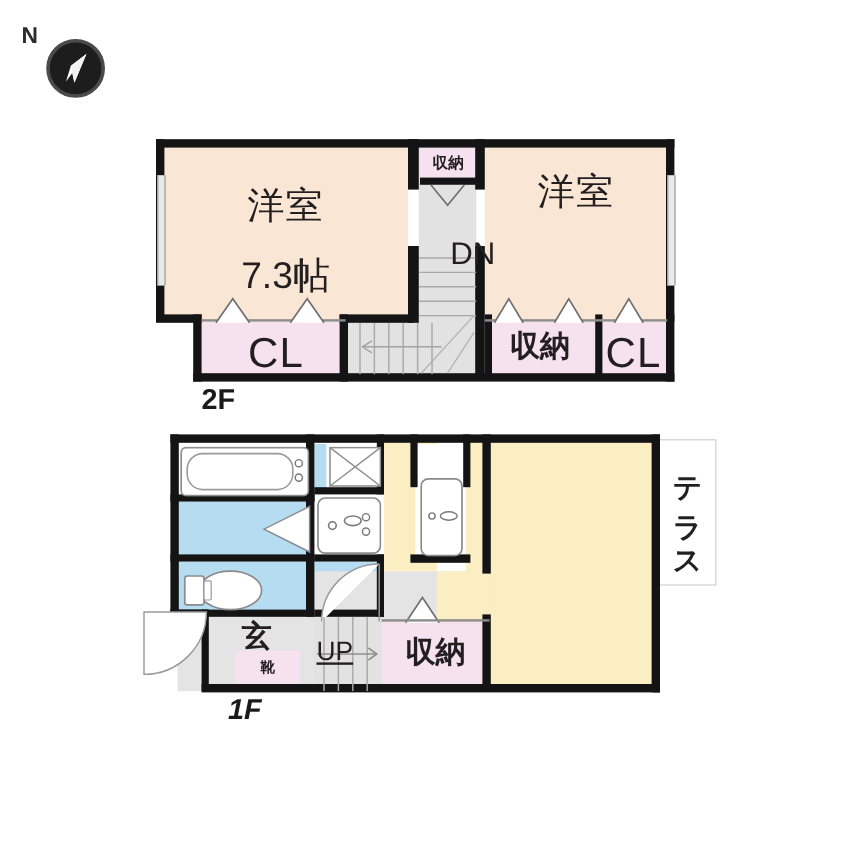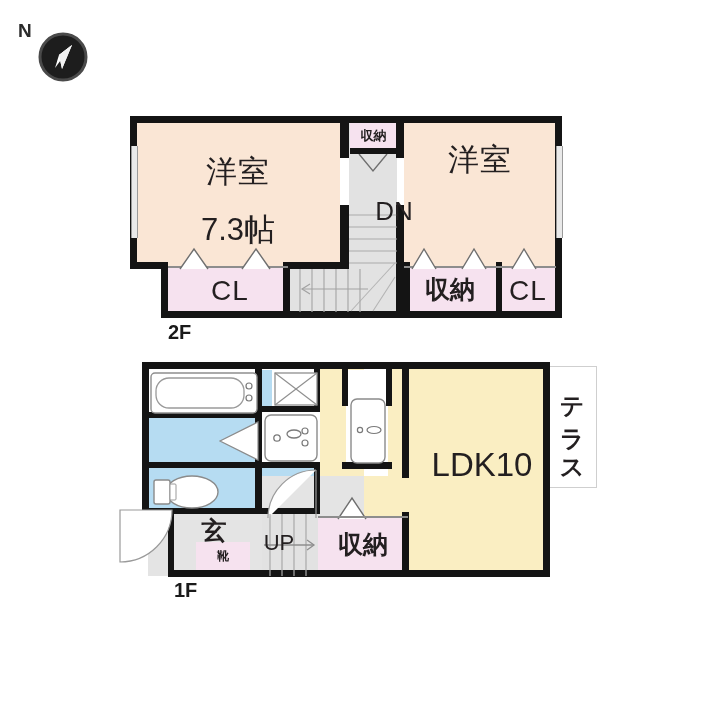--- a/index.html
+++ b/index.html
@@ -31,29 +31,29 @@
   .f-stair{background:#e2e2e2;}
   .f-hall{background:#e4e4e4;}
   .f-water{background:#b6dcf2;}
   .f-ldk{background:#faeec2;}
   .f-white{background:#ffffff;}
 
   .lbl{position:absolute;color:#231f20;text-align:center;white-space:nowrap;
        font-family:"Liberation Sans","DejaVu Sans",sans-serif;line-height:1;}
   .lbl-room-name{font-size:31px;font-weight:500;letter-spacing:1px;}
   .lbl-room-size{font-size:31px;font-weight:500;letter-spacing:0px;}
-  .lbl-cl{font-size:28px;font-weight:400;letter-spacing:1px;}
+  .lbl-cl{font-size:35px;font-weight:400;letter-spacing:1px;}
   .lbl-shuno{font-size:25px;font-weight:600;}
   .lbl-shuno-sm{font-size:13px;font-weight:700;}
   .lbl-dn{font-size:26px;font-weight:500;letter-spacing:0px;}
   .lbl-up{font-size:22px;font-weight:500;}
   .lbl-ldk{font-size:33px;font-weight:500;letter-spacing:0px;}
   .lbl-genkan{font-size:25px;font-weight:700;}
   .lbl-kutsu{font-size:12px;font-weight:700;}
-  .lbl-floor{font-size:20px;font-weight:600;color:#1a1a1a;}
+  .lbl-floor{font-size:24px;font-weight:600;color:#1a1a1a;}
   .lbl-terrace{font-size:24px;font-weight:600;writing-mode:vertical-rl;letter-spacing:4px;}
 
   .terrace-box{position:absolute;box-sizing:border-box;border:1px solid #cfcfcf;background:#ffffff;}
 
   
   .fx{position:absolute;}
   .wm2{position:absolute;left:330px;top:400px;width:340px;height:60px;
       font-size:44px;font-weight:700;color:#bdbdbd;opacity:.55;
       white-space:nowrap;letter-spacing:2px;pointer-events:none;}
 </style>
@@ -287,22 +287,21 @@
         <polyline points="45,26 52,31 45,36"></polyline>
       </g>
     </svg>
 
     <svg class="fx" style="left:318px;top:494px;" width="90" height="26" viewBox="0 0 90 26">
       <polyline points="20,25 34,4 48,25" fill="#ffffff" stroke="#6f6f6f" stroke-width="1.4"></polyline>
     </svg>
     <div class="thinwall" style="left:318px;top:516px;width:90px;height:2px;background:#8d8d8d;"></div>
 
 
-    <div class="lbl lbl-ldk" style="left:418px;top:448px;width:128px;">LDK10</div>
     <div class="lbl lbl-genkan" style="left:196px;top:518px;width:36px;">玄</div>
     <div class="lbl lbl-kutsu" style="left:196px;top:550px;width:54px;">靴</div>
-    <div class="lbl lbl-up" style="left:252px;top:532px;width:54px;">UP</div>
+    <div class="lbl lbl-up" style="left:252px;top:532px;width:54px;text-decoration:underline;">UP</div>
     <div class="lbl lbl-shuno" style="left:320px;top:532px;width:86px;">収納</div>
 
-    <div class="lbl lbl-floor" style="left:174px;top:580px;width:60px;text-align:left;">1F</div>
+    <div class="lbl lbl-floor" style="left:174px;top:580px;width:60px;text-align:center;font-style:italic;">1F</div>
   </div>
 
 </div>
 
 </body></html>

